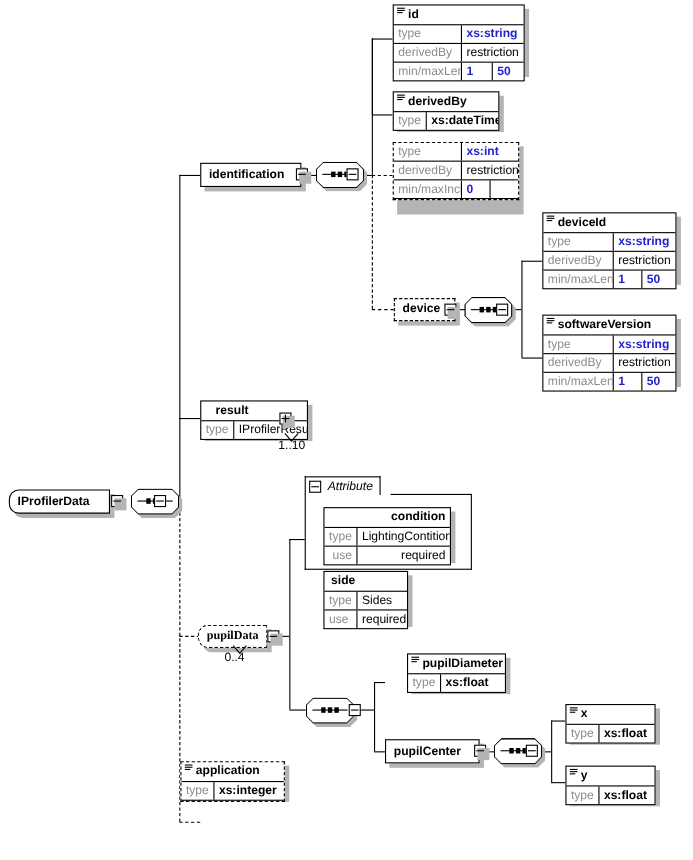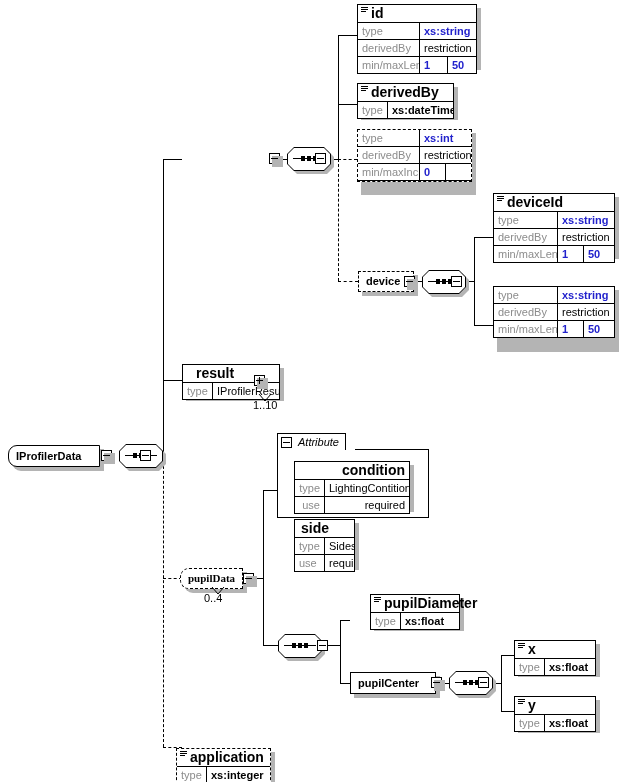--- a/index.html
+++ b/index.html
@@ -19,21 +19,21 @@
   .dln.v{width:0;border-left:1px dashed #000;}
 
   
   .node{position:absolute;box-sizing:border-box;background:#fff;}
   .node .shadow{position:absolute;left:4px;top:4px;right:-4px;bottom:-4px;background:#b4b4b4;z-index:0;}
   .node .body{position:relative;z-index:1;background:#fff;border:1px solid #000;box-sizing:border-box;}
   .node.opt .body{border:1px dashed #000;}
 
   
   .tbox .ttl{
-    font-weight:bold;font-size:14px;color:#000;
+    font-weight:bold;font-size:11px;color:#000;
     padding:2px 4px 2px 13px;position:relative;line-height:13px;
     border-bottom:1px solid #000;white-space:nowrap;
   }
   .tbox .ttl .mini{
     position:absolute;left:3px;top:2px;width:7px;height:7px;
   }
   .tbox .ttl .mini i{display:block;height:1px;background:#000;margin-bottom:1px;}
   .tbox .ttl .mini i:nth-child(1){width:7px;}
   .tbox .ttl .mini i:nth-child(2){width:7px;}
   .tbox .ttl .mini i:nth-child(3){width:5px;}
@@ -169,20 +169,26 @@
       </span>
     <span class="bar"></span>
     <span class="dots">
         <b></b>
         <b></b>
         <b></b>
       </span>
   </div>
   <div class="tgl" style="left:140px;top:450px;"></div>
 
+  <div class="node ebox" style="left:182px;top:148px;width:92px;height:22px;">
+    <div class="shadow"></div>
+    <div class="body">
+      <span class="nm">identification</span>
+    </div>
+  </div>
   <div class="tgl" style="left:269px;top:153px;">
     <span class="sh"></span>
   </div>
   <div class="seq" style="left:287px;top:147px;">
     <span class="sh"></span>
     <span class="oct">
         <i></i>
       </span>
     <span class="bar"></span>
     <span class="dots">
@@ -303,20 +309,28 @@
         <span class="cell k" style="width:64px;">min/maxLen</span>
         <span class="cell num" style="width:26px;">1</span>
         <span class="cell num2" style="flex:1;">50</span>
       </div>
     </div>
   </div>
 
   <div class="node tbox" style="left:493px;top:286px;width:122px;height:62px;">
     <div class="shadow"></div>
     <div class="body">
+      <div class="ttl">
+        <span class="mini">
+            <i></i>
+            <i></i>
+            <i></i>
+          </span>
+        <span>softwareVersion</span>
+      </div>
       <div class="row">
         <span class="cell k" style="width:64px;">type</span>
         <span class="cell v blue" style="flex:1;">xs:string</span>
       </div>
       <div class="row">
         <span class="cell k" style="width:64px;">derivedBy</span>
         <span class="cell v" style="flex:1;">restriction</span>
       </div>
       <div class="row">
         <span class="cell k" style="width:64px;">min/maxLen</span>
@@ -367,21 +381,21 @@
         <span class="cell k" style="width:30px;">type</span>
         <span class="cell v" style="flex:1;">LightingContitions</span>
       </div>
       <div class="row">
         <span class="cell k" style="width:30px;">use</span>
         <span class="cell v" style="flex:1;">required</span>
       </div>
     </div>
   </div>
 
-  <div class="node tbox" style="left:294px;top:519px;width:61px;height:47px;">
+  <div class="node tbox" style="left:294px;top:519px;width:77px;height:47px;">
     <div class="shadow"></div>
     <div class="body">
       <div class="ttl" style="padding-left:6px;">
         <span>side</span>
       </div>
       <div class="row">
         <span class="cell k" style="width:30px;">type</span>
         <span class="cell v" style="flex:1;">Sides</span>
       </div>
       <div class="row">
@@ -491,21 +505,21 @@
           </span>
         <span>y</span>
       </div>
       <div class="row">
         <span class="cell k" style="width:30px;">type</span>
         <span class="cell v" style="flex:1;font-weight:bold;">xs:float</span>
       </div>
     </div>
   </div>
 
-  <div class="node tbox opt" style="left:164px;top:748px;width:95px;height:33px;margin-left:12px;">
+  <div class="node tbox opt" style="left:164px;top:692px;width:95px;height:33px;">
     <div class="shadow"></div>
     <div class="body">
       <div class="ttl">
         <span class="mini">
             <i></i>
             <i></i>
             <i></i>
           </span>
         <span>application</span>
       </div>

